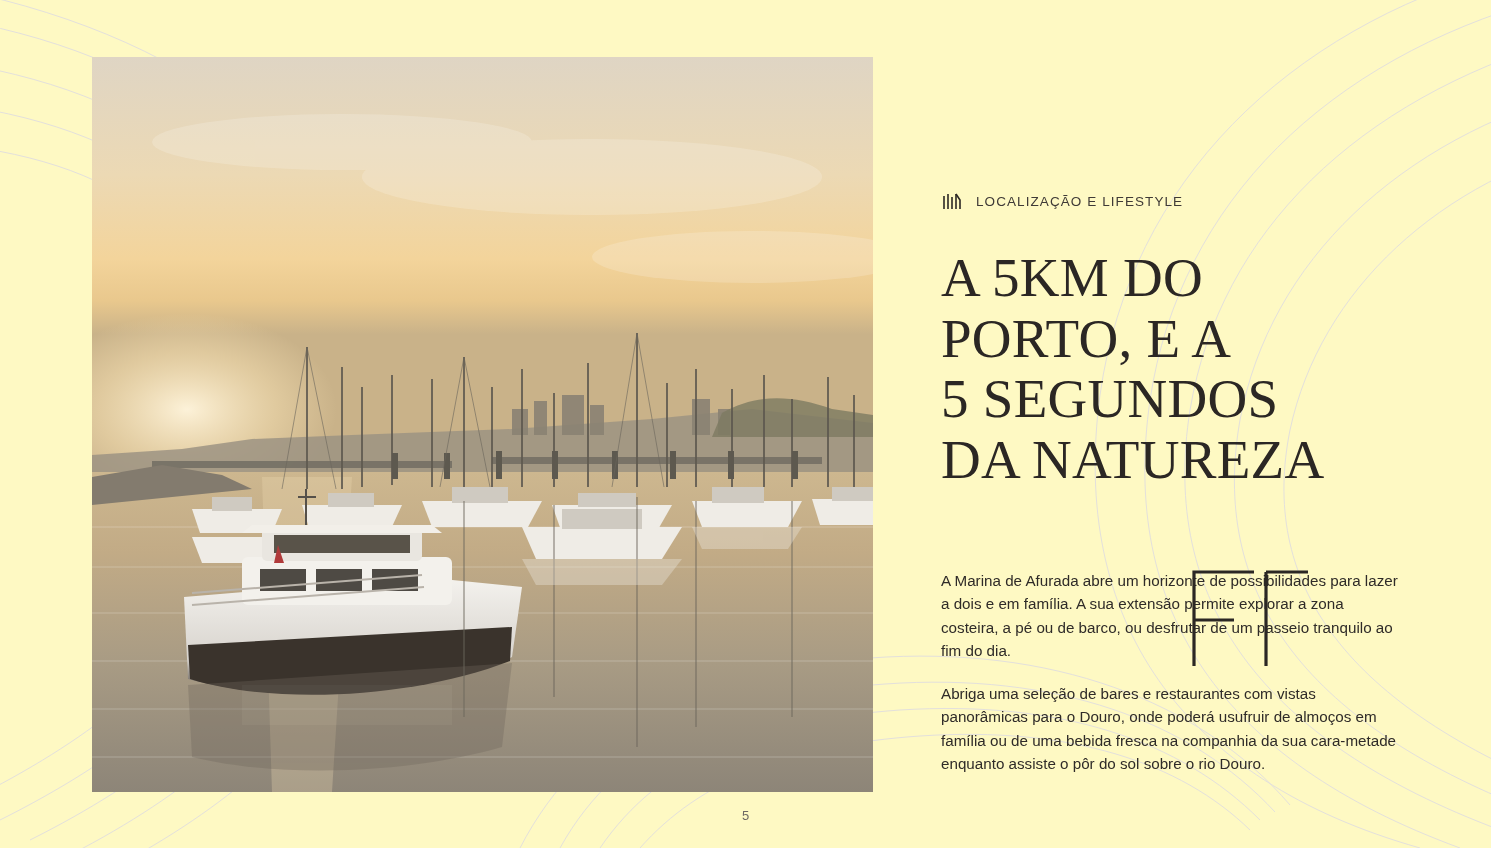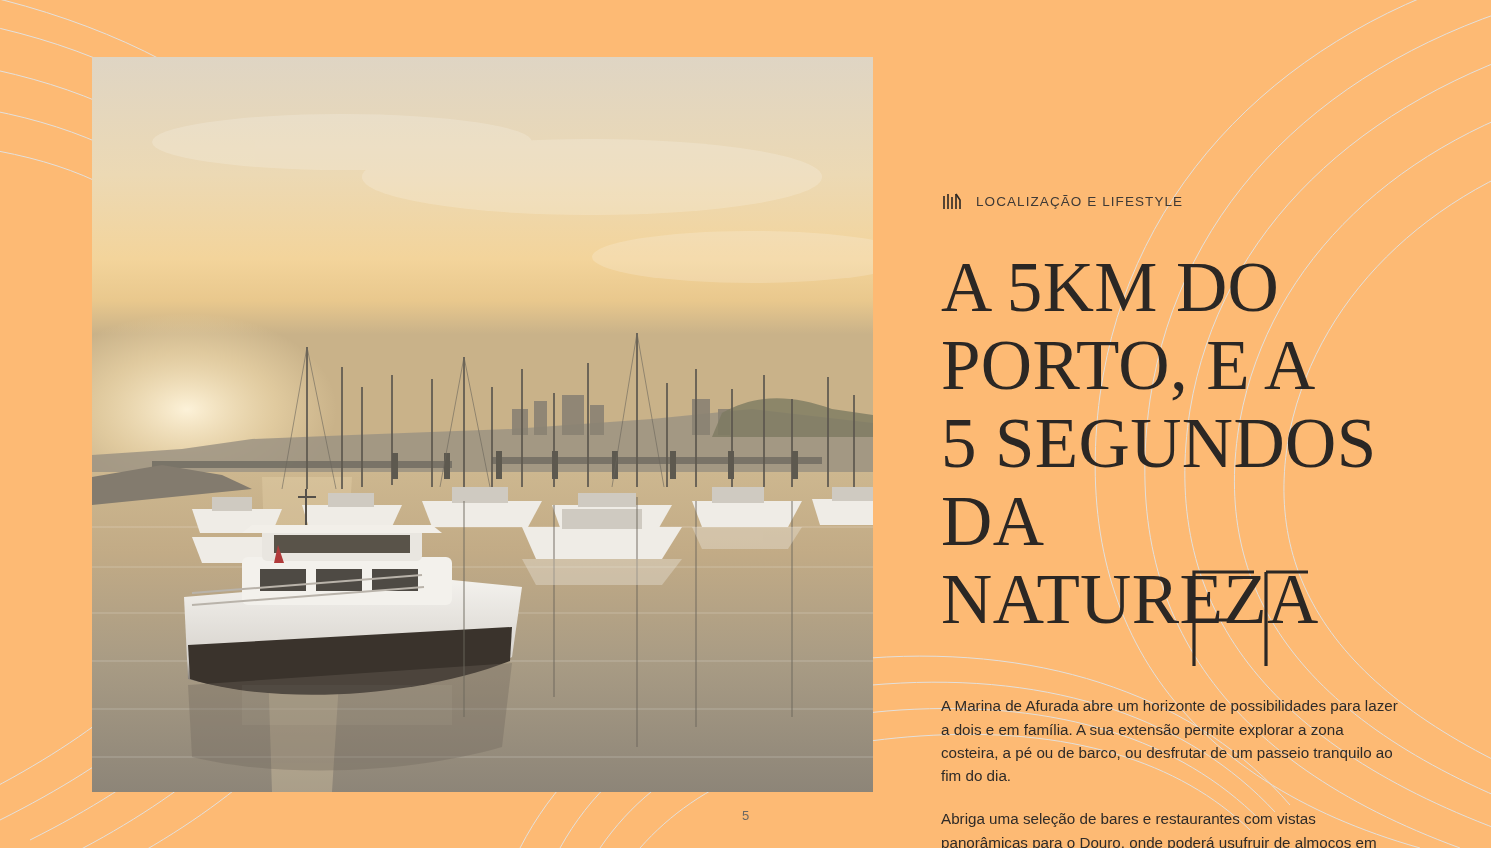--- a/index.html
+++ b/index.html
@@ -7,21 +7,21 @@
     padding: 0;
     background: #ffffff;
   }
   body {
     font-family: "Liberation Sans", sans-serif;
   }
   .page {
     position: relative;
     width: 1491px;
     height: 848px;
-    background: #fdba74;
+    background: #fef9c3;
     overflow: hidden;
   }
   
   .topo {
     position: absolute;
     inset: 0;
     pointer-events: none;
   }
   .topo svg { display: block; width: 100%; height: 100%; }
 
@@ -54,25 +54,25 @@
   .eyebrow-icon { width: 22px; height: 22px; flex: 0 0 auto; }
   .eyebrow-icon svg { display:block; }
   .eyebrow-text {
     font-size: 13.5px;
     letter-spacing: 0.08em;
     color: #3f3a36;
     font-family: "Liberation Sans", sans-serif;
   }
   .headline {
     font-family: "Liberation Serif", serif;
-    font-size: 71px;
+    font-size: 55px;
     line-height: 1.10;
     letter-spacing: 0.005em;
     color: #2b2724;
-    margin: 0 0 56px 0;
+    margin: 0 0 79px 0;
     font-weight: 400;
     white-space: pre-line;
   }
   .body-copy p {
     font-size: 15.2px;
     line-height: 1.53;
     color: #2f2b28;
     margin: 0 0 20px 0;
     font-family: "Liberation Sans", sans-serif;
   }

